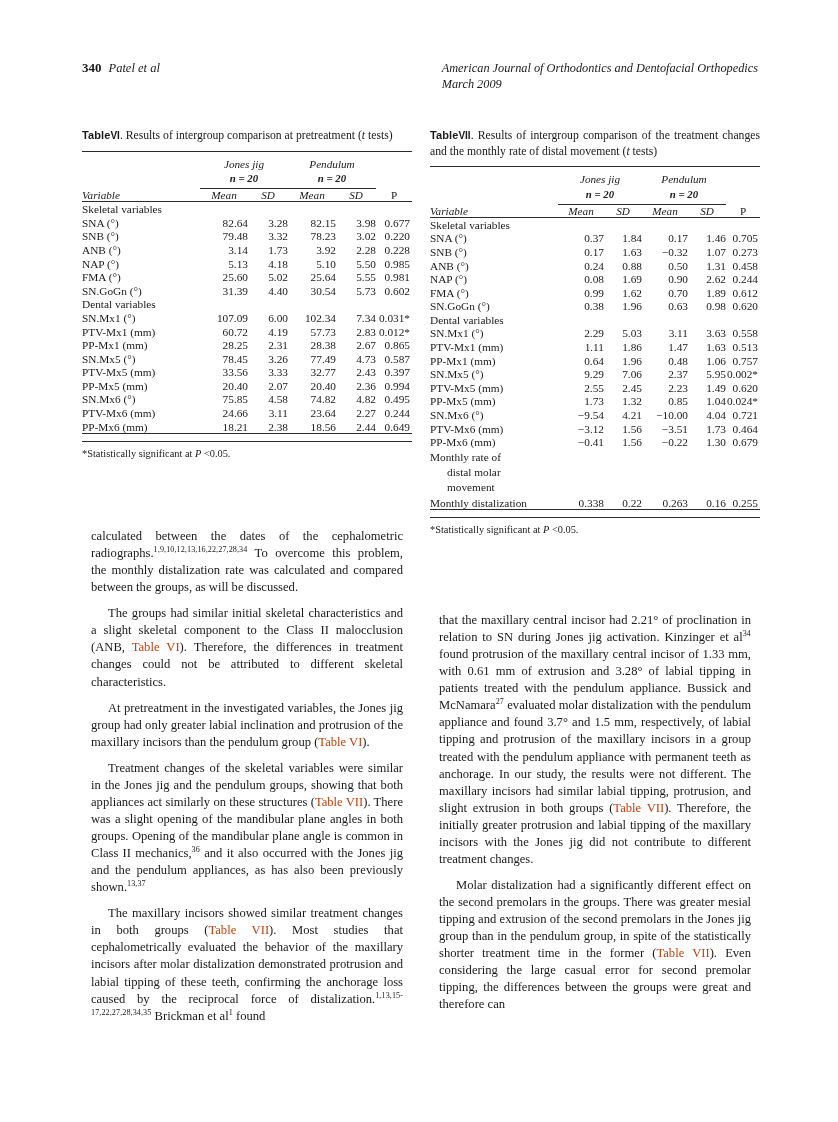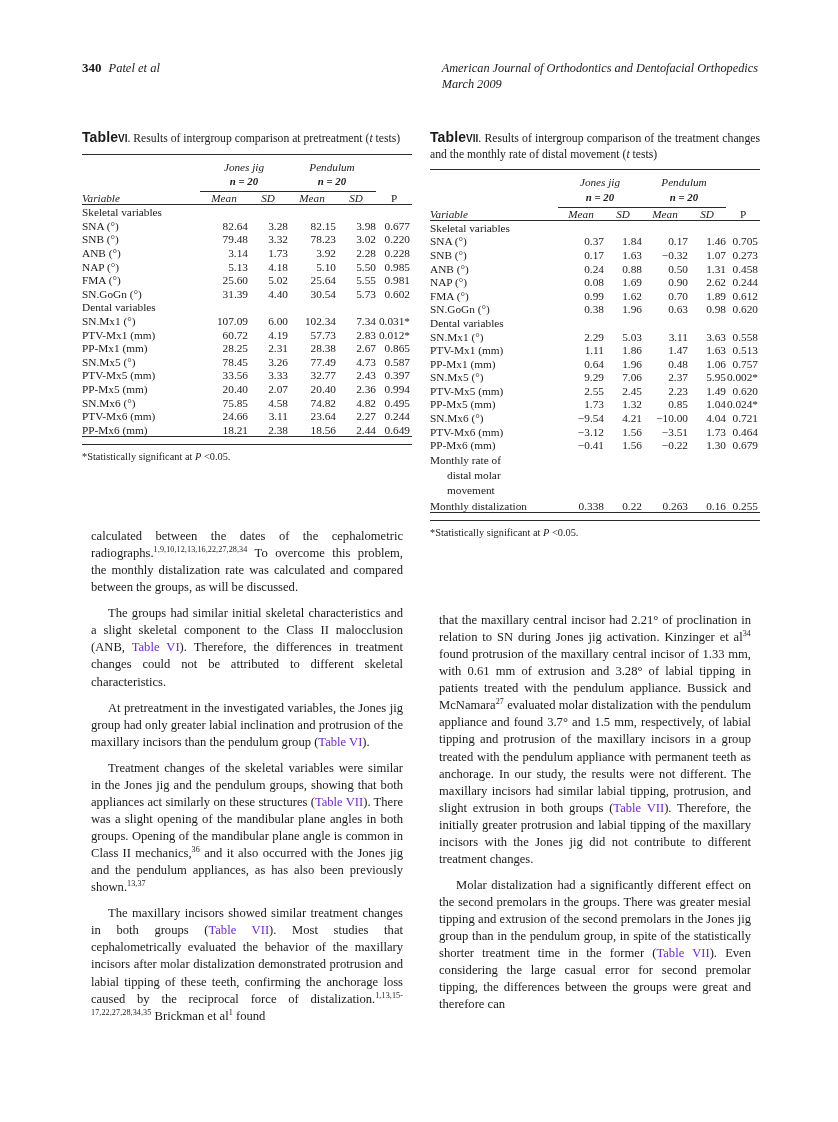--- a/index.html
+++ b/index.html
@@ -64,21 +64,21 @@
   #table-vii { left: 430px; top: 128px; }
 
   .tbl-caption {
     font-size: 11.7px;
     line-height: 1.33;
     text-align: justify;
     margin-bottom: 7px;
   }
   .tbl-caption .tbl-label {
     font-family: "Liberation Sans", sans-serif;
-    font-size: 14px;
+    font-size: 11px;
     font-weight: bold;
     letter-spacing: 0.1px;
   }
   .tbl-caption .tbl-num {
     font-family: "Liberation Sans", sans-serif;
     font-size: 10px;
     font-weight: bold;
   }
   .tbl-caption em { font-style: italic; }
 
@@ -151,21 +151,21 @@
     hyphens: manual;
   }
   .body-text p { margin: 9px; }
   .body-text p.indent { text-indent: 17px; }
   sup {
     font-size: 8.1px;
     vertical-align: super;
     line-height: 0;
     letter-spacing: 0.1px;
   }
-  .xref { color: #6d28d9; }
+  .xref { color: #c2410c; }
 
   #left-body  { left: 82px;  top: 519px; width: 330px; }
   #right-body { left: 430px; top: 603px; width: 330px; }
 </style>
 </head>
 <body>
 
 <div class="page">
 
   <div class="runhead">

